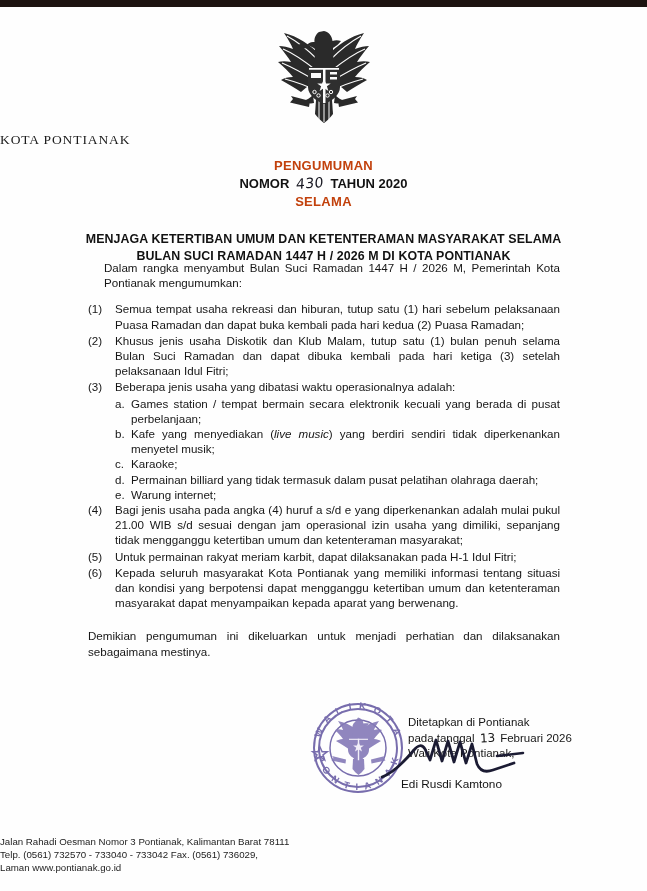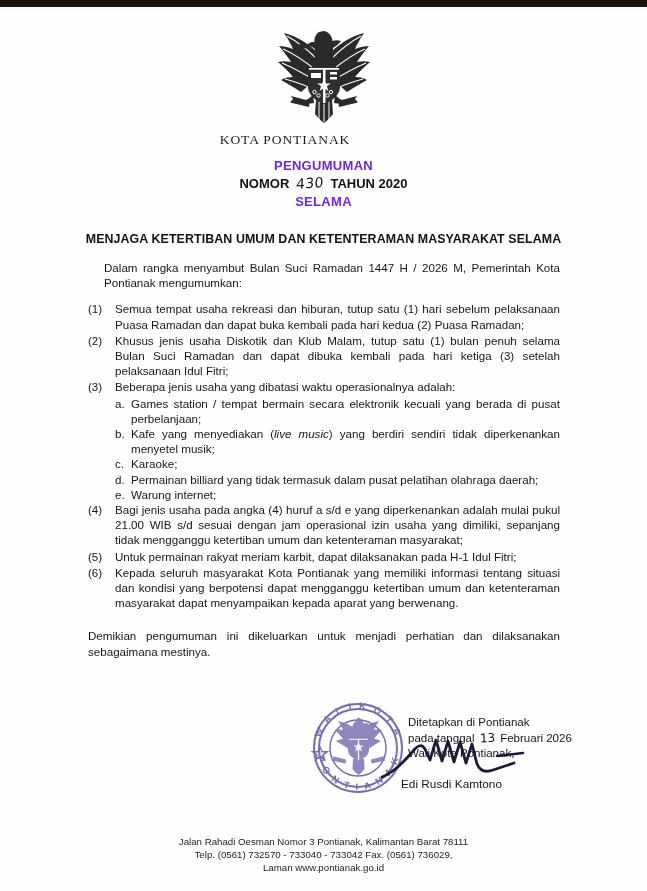--- a/index.html
+++ b/index.html
@@ -45,40 +45,40 @@
     display: inline-block;
     width: 106px;
     height: 100px;
     line-height: 0;
   }
   .org-name {
     position: absolute;
     top: 125px;
     left: 0;
     width: 570px;
-    text-align: center;
+    text-align: left;
     font-family: "Liberation Serif", serif;
     font-size: 13.5px;
     letter-spacing: 0.9px;
     color: #1b1b1b;
   }
 
   .title-block {
     position: absolute;
     top: 150px;
     left: 0;
     width: 647px;
     text-align: center;
   }
   .t-line {
     font-size: 13px;
     font-weight: bold;
     letter-spacing: 0.3px;
     line-height: 17px;
-    color: #6d28d9;
+    color: #c2410c;
   }
   .nomor-line {
     font-size: 13px;
     font-weight: bold;
     line-height: 18px;
   }
   .handwritten {
     font-family: "DejaVu Sans", sans-serif;
     font-weight: normal;
     font-size: 14px;
@@ -185,21 +185,21 @@
     height: 110px;
     opacity: 0.82;
   }
 
   
   .footer {
     position: absolute;
     top: 828px;
     left: 0;
     width: 647px;
-    text-align: center;
+    text-align: left;
     font-size: 9.7px;
     line-height: 13px;
     color: #1c1c1c;
   }
 </style>
 </head>
 <body>
 
 <div class="page">
 
@@ -279,20 +279,21 @@
     <div class="title-block">
       <div class="t-line">PENGUMUMAN</div>
       <div class="nomor-line">
         <span>NOMOR</span>
         <span class="handwritten">430</span>
         <span>TAHUN 2020</span>
       </div>
       <div class="t-line">SELAMA</div>
       <div class="subject">
         <div>MENJAGA KETERTIBAN UMUM DAN KETENTERAMAN MASYARAKAT SELAMA</div>
+        <div>BULAN SUCI RAMADAN 1447 H / 2026 M DI KOTA PONTIANAK</div>
       </div>
     </div>
 
     <div class="body-block">
 
       <p class="intro">Dalam rangka menyambut Bulan Suci Ramadan 1447 H / 2026 M, Pemerintah Kota Pontianak mengumumkan:</p>
 
       <div class="num-item">
         <span class="num-marker">(1)</span>
         <span class="num-text">Semua tempat usaha rekreasi dan hiburan, tutup satu (1) hari sebelum pelaksanaan Puasa Ramadan dan dapat buka kembali pada hari kedua (2) Puasa Ramadan;</span>

